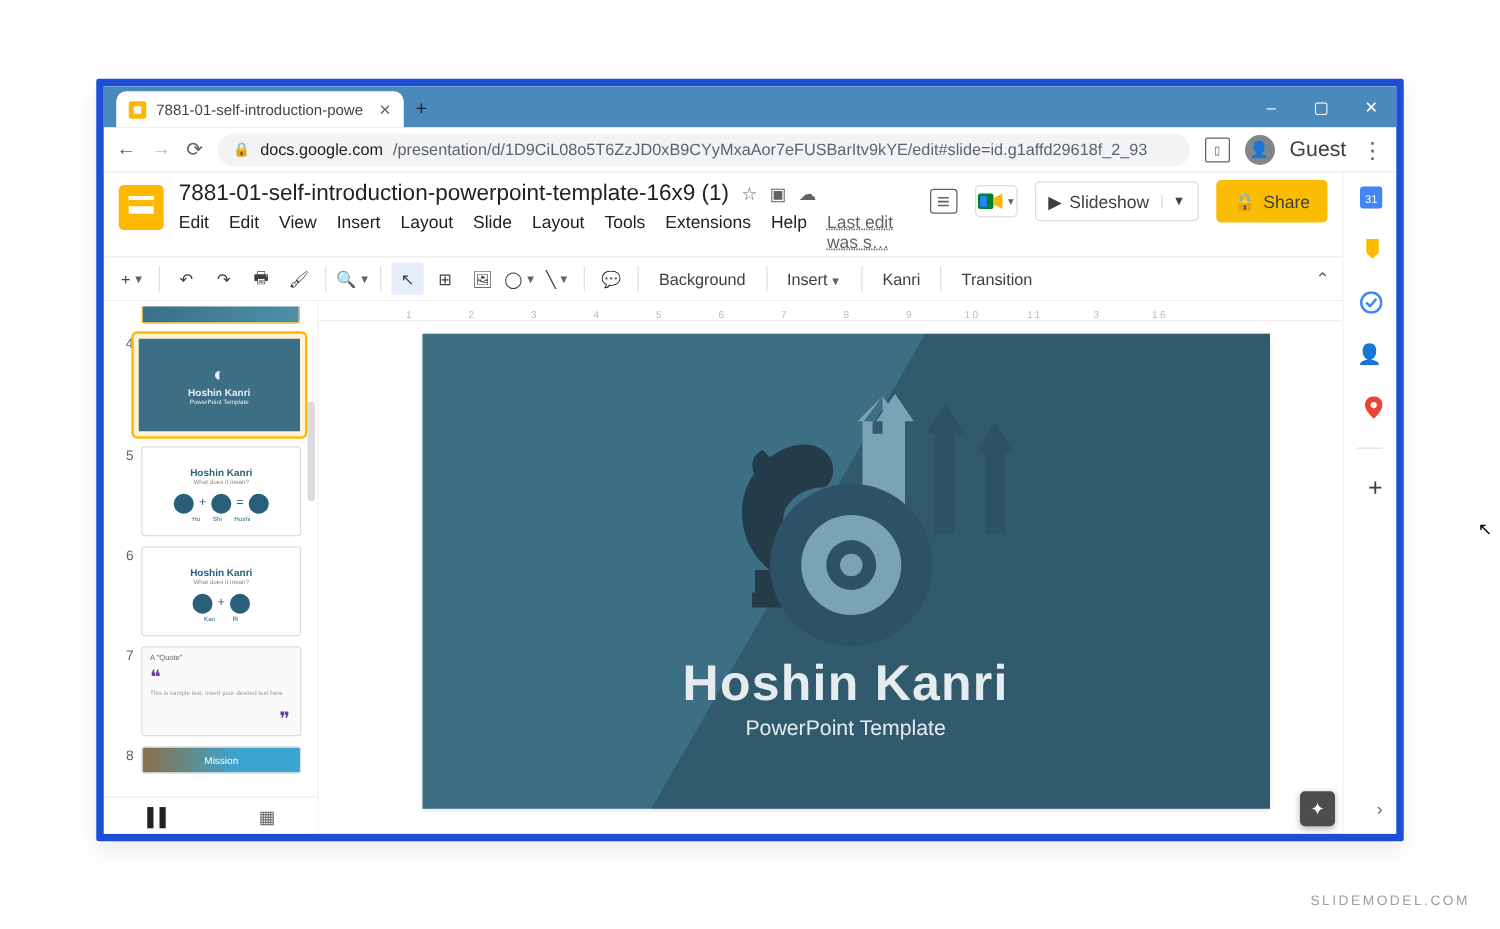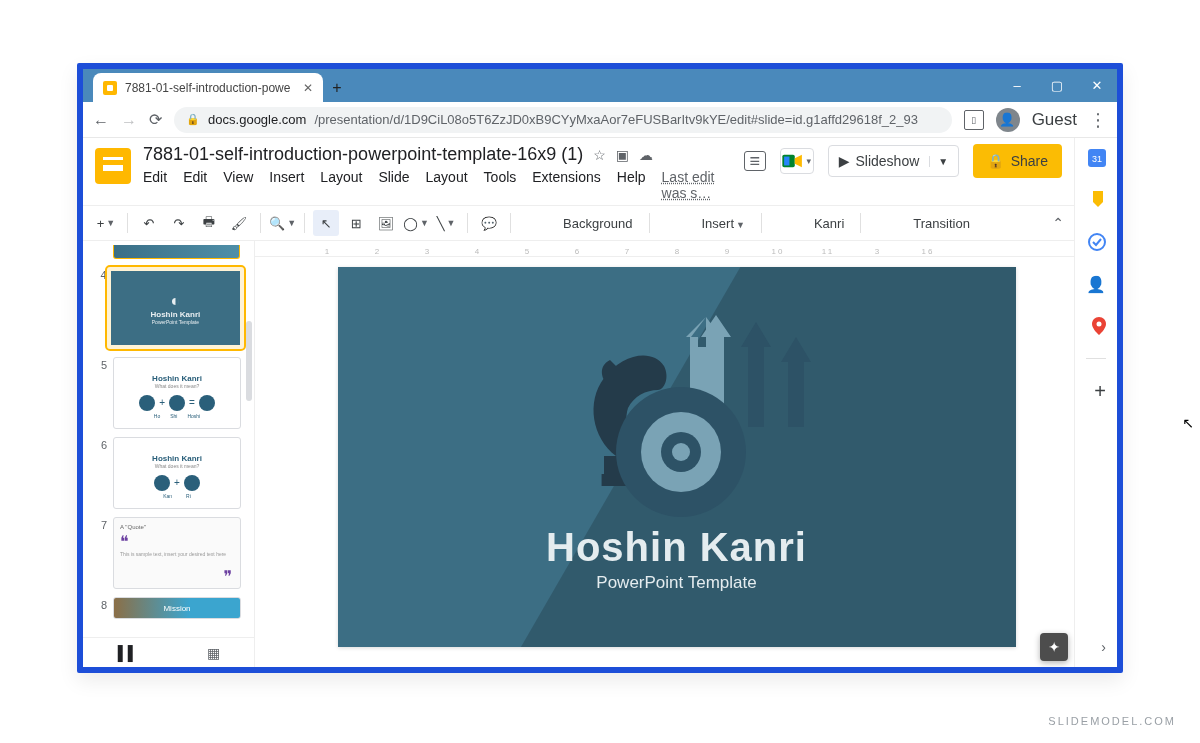--- a/index.html
+++ b/index.html
@@ -44,21 +44,21 @@
 .right-actions { display:flex; align-items:center; gap:14px; }
 .meet { width:34px;height:26px; border-radius:4px; background:#fff; display:flex;align-items:center;justify-content:center; position:relative;border:1px solid #dadce0; }
 .slideshow { height:32px; border:1px solid #dadce0; border-radius:4px; display:flex; align-items:center; padding:0 10px; gap:6px; font-size:14px; color:#3c4043; cursor:pointer; }
 .slideshow .caret { border-left:1px solid #dadce0; padding-left:8px; margin-left:4px; font-size:10px;}
 .share { height:34px; background:#fbbc04; border-radius:4px; display:flex; align-items:center; padding:0 14px; gap:6px; font-size:14px; font-weight:500; color:#3c4043; cursor:pointer; }
 
 
 .toolbar { height:36px; border-top:1px solid #eee; border-bottom:1px solid #eee; display:flex; align-items:center; padding:0 10px; gap:4px; font-size:13px; color:#3c4043;}
 .tb-btn { min-width:26px; height:26px; display:flex; align-items:center; justify-content:center; cursor:pointer; border-radius:3px; }
 .tb-sep { width:1px; height:20px; background:#e0e0e0; margin:0 4px; }
-.tb-text { padding:0 8px; cursor:pointer;margin-left:36px; }
+.tb-text { padding:0 8px; cursor:pointer; }
 .tb-caret { font-size:9px; margin-left:2px; color:#5f6368;}
 .toolbar .collapse { margin-left:auto; font-size:14px; color:#5f6368; cursor:pointer; }
 
 
 .work { flex:1; display:flex; overflow:hidden; }
 .thumbs { width:172px; background:#fff; border-right:1px solid #eee; overflow:hidden; padding:4px 0 0 0; position:relative; }
 .thumb-fragment{ height:14px; margin:0 14px 6px 30px; border-radius:0 0 3px 3px; background:linear-gradient(90deg,#3a6f87 0%,#4f8fa8 100%); border:1px solid #ffb800; border-top:none;}
 .thumb-row { display:flex; gap:6px; padding:2px 10px 6px 10px; }
 .thumb-num { width:14px; font-size:11px; color:#5f6368; text-align:right; padding-top:2px;}
 .thumb { width:128px; height:72px; background:#fff; border:1px solid #dadce0; border-radius:3px; overflow:hidden; cursor:pointer; font-size:7px; display:flex;flex-direction:column;align-items:center;justify-content:center; position:relative;}

